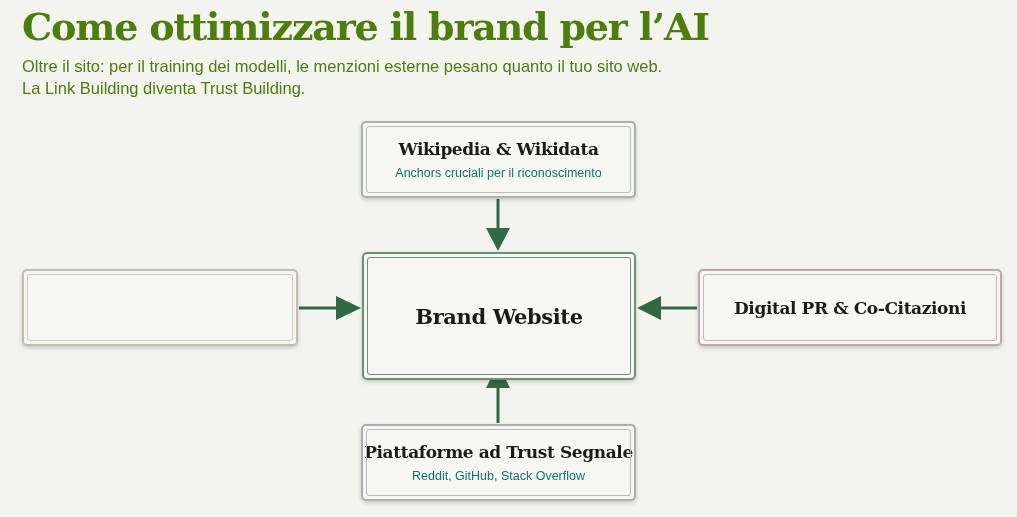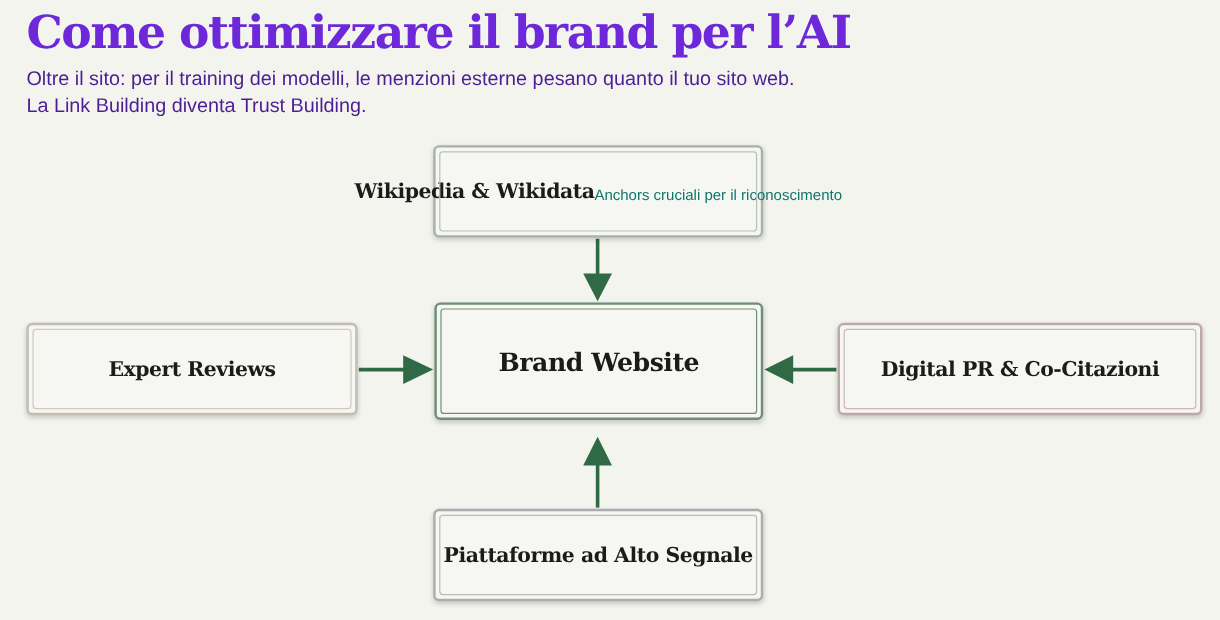--- a/index.html
+++ b/index.html
@@ -9,37 +9,37 @@
       position: relative; overflow: hidden;
       font-family: "Liberation Sans", sans-serif;
       color: #2b2b2b;
     }
     .title {
       position: absolute; left: 22px; top: 4px;
       font-family: "DejaVu Serif", serif;
       font-weight: bold;
       font-size: 38px;
       letter-spacing: -1.2px;
-      color: #6d28d9;
+      color: #4d7c0f;
       margin: 0;
       white-space: nowrap;
     }
     .subtitle {
       position: absolute; left: 22px; top: 55px;
       width: 660px;
       font-size: 16.5px; line-height: 22px;
-      color: #4c1d95;
+      color: #4d7c0f;
       margin: 0;
     }
     .box {
       position: absolute;
       box-sizing: border-box;
       background: #f6f6f2;
       border-radius: 5px;
-      display: flex; flex-direction: row; align-items: center; justify-content: center;
+      display: flex; flex-direction: column; align-items: center; justify-content: center;
       box-shadow: 0 2px 4px rgba(0,0,0,0.18);
     }
     .box::before {
       content: ""; position: absolute; inset: 3px;
       border-radius: 3px; pointer-events: none;
       border: 1px solid var(--inner, #9aa59c);
     }
     .box-title {
       font-family: "DejaVu Serif", serif;
       font-weight: bold; font-size: 17px;
@@ -50,21 +50,21 @@
       font-size: 12.5px; color: #0f766e; margin-top: 7px; white-space: nowrap;
     }
     .box-top { left: 361px; top: 121px; width: 275px; height: 77px;
       border: 2px solid #a8b2a9; --inner: #b7c0b8; }
     .box-left { left: 22px; top: 269px; width: 276px; height: 77px;
       border: 2px solid #c2bdae; --inner: #cfcabc; }
     .box-right { left: 698px; top: 269px; width: 304px; height: 77px;
       border: 2px solid #bfa8ad; --inner: #cbb8bc; }
     .box-bottom { left: 361px; top: 424px; width: 275px; height: 77px;
       border: 2px solid #a9adb0; --inner: #b8bcbf; }
-    .box-center { left: 362px; top: 252px; width: 274px; height: 98px;
+    .box-center { left: 362px; top: 252px; width: 274px; height: 128px;
       border: 2px solid #6e8f76; --inner: #6e8f76; }
     .box-center .box-title { font-size: 21px; }
     svg.arrows { position: absolute; left: 0; top: 0; }
   </style>
 </head>
 <body>
 
 <h1 class="title">Come ottimizzare il brand per l’AI</h1>
 <p class="subtitle">Oltre il sito: per il training dei modelli, le menzioni esterne pesano quanto il tuo sito web. La Link Building diventa Trust Building.</p>
 
@@ -92,26 +92,26 @@
     </g>
   </g>
 </svg>
 
 <div class="box box-top">
   <div class="box-title">Wikipedia &amp; Wikidata</div>
   <div class="box-sub">Anchors cruciali per il riconoscimento</div>
 </div>
 
 <div class="box box-left">
-  <div class="box-title">Expert Reviews</div>
 </div>
 
 <div class="box box-center">
   <div class="box-title">Brand Website</div>
 </div>
 
 <div class="box box-right">
   <div class="box-title">Digital PR &amp; Co-Citazioni</div>
 </div>
 
 <div class="box box-bottom">
-  <div class="box-title">Piattaforme ad Alto Segnale</div>
+  <div class="box-title">Piattaforme ad Trust Segnale</div>
+  <div class="box-sub">Reddit, GitHub, Stack Overflow</div>
 </div>
 
 </body></html>

